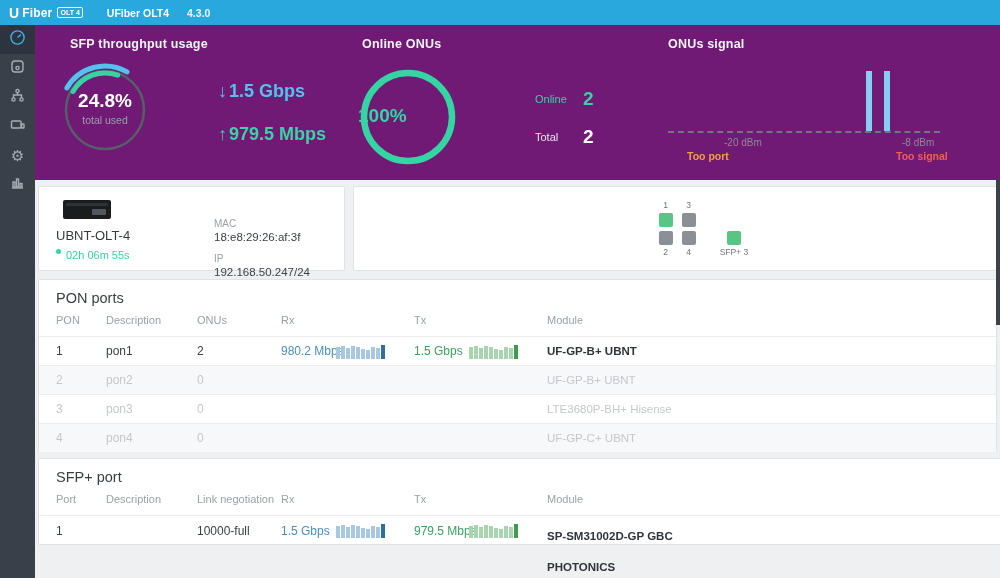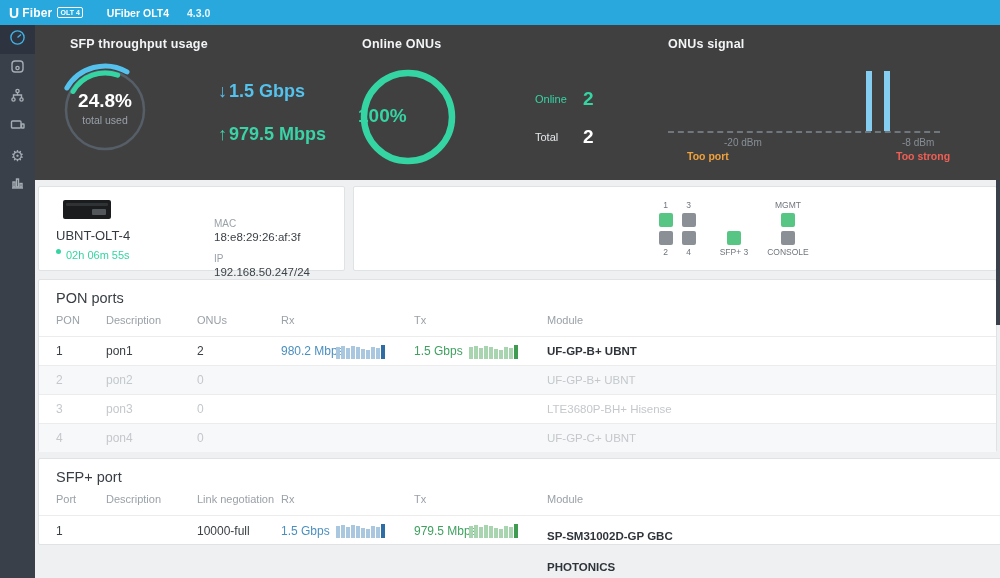--- a/index.html
+++ b/index.html
@@ -34,21 +34,21 @@
     background:#39404a; display:flex; flex-direction:column;
   }
   .side-item { height:29px; display:flex; align-items:center; justify-content:center; cursor:pointer; }
   .side-item svg { stroke:#a6adb4; fill:none; stroke-width:1.4; }
   .side-item.active { background:#2d343f; }
   .side-item.active svg { stroke:#41b2e5; }
   .side-item .gear-glyph { color:#a6adb4; font-size:15px; line-height:15px; }
   
   .panel {
     position:absolute; left:35px; top:25px; width:965px; height:155px;
-    background:#404040;
+    background:#701a75;
   }
   .widget { position:absolute; top:0; height:155px; }
   .w-title { position:absolute; top:12px; font-size:12.5px; font-weight:bold; color:#f2f4f6; letter-spacing:.2px; }
   
   .w-sfp { left:0; width:310px; }
   .w-sfp .w-title { left:35px; }
   .gauge-wrap { position:absolute; left:22px; top:37px; width:96px; height:96px; }
   .gauge-center { position:absolute; left:0; top:28px; width:96px; text-align:center; }
   .gauge-center .pct { font-size:19px; font-weight:bold; color:#fff; }
   .gauge-center .cap { font-size:10.5px; color:#98a0a8; margin-top:2px; }
@@ -250,21 +250,21 @@
 
   <div class="widget w-signal">
     <div class="w-title">ONUs signal</div>
     <div class="sig-chart">
       <div class="sig-bar b1"></div>
       <div class="sig-bar b2"></div>
       <div class="sig-line"></div>
       <span class="sig-lab weak-dbm">-20 dBm</span>
       <span class="sig-lab strong-dbm">-8 dBm</span>
       <span class="sig-note weak">Too port</span>
-      <span class="sig-note strong">Too strong</span>
+      <span class="sig-note strong">Too signal</span>
     </div>
   </div>
 </div>
 
 <div class="card device">
   <div class="olt-thumb"></div>
   <div class="dev-name">UBNT-OLT-4</div>
   <div class="dev-uptime">
     <span class="dot"></span>
     <span>02h 06m 55s</span>
@@ -291,26 +291,20 @@
       <span class="pm-lab">3</span>
       <span class="led off"></span>
       <span class="led off"></span>
       <span class="pm-lab">4</span>
     </div>
     <div class="pm-col sfpcol">
       <span class="pm-lab">&nbsp;</span>
       <span class="led ghost"></span>
       <span class="led on"></span>
       <span class="pm-lab">SFP+ 3</span>
-    </div>
-    <div class="pm-col wide mgmtcol">
-      <span class="pm-lab">MGMT</span>
-      <span class="led on"></span>
-      <span class="led off"></span>
-      <span class="pm-lab">CONSOLE</span>
     </div>
   </div>
 </div>
 
 <div class="card pon">
   <div class="t-title">PON ports</div>
   <div class="t-head">
     <span class="c0">PON</span>
     <span class="c1">Description</span>
     <span class="c2">ONUs</span>

